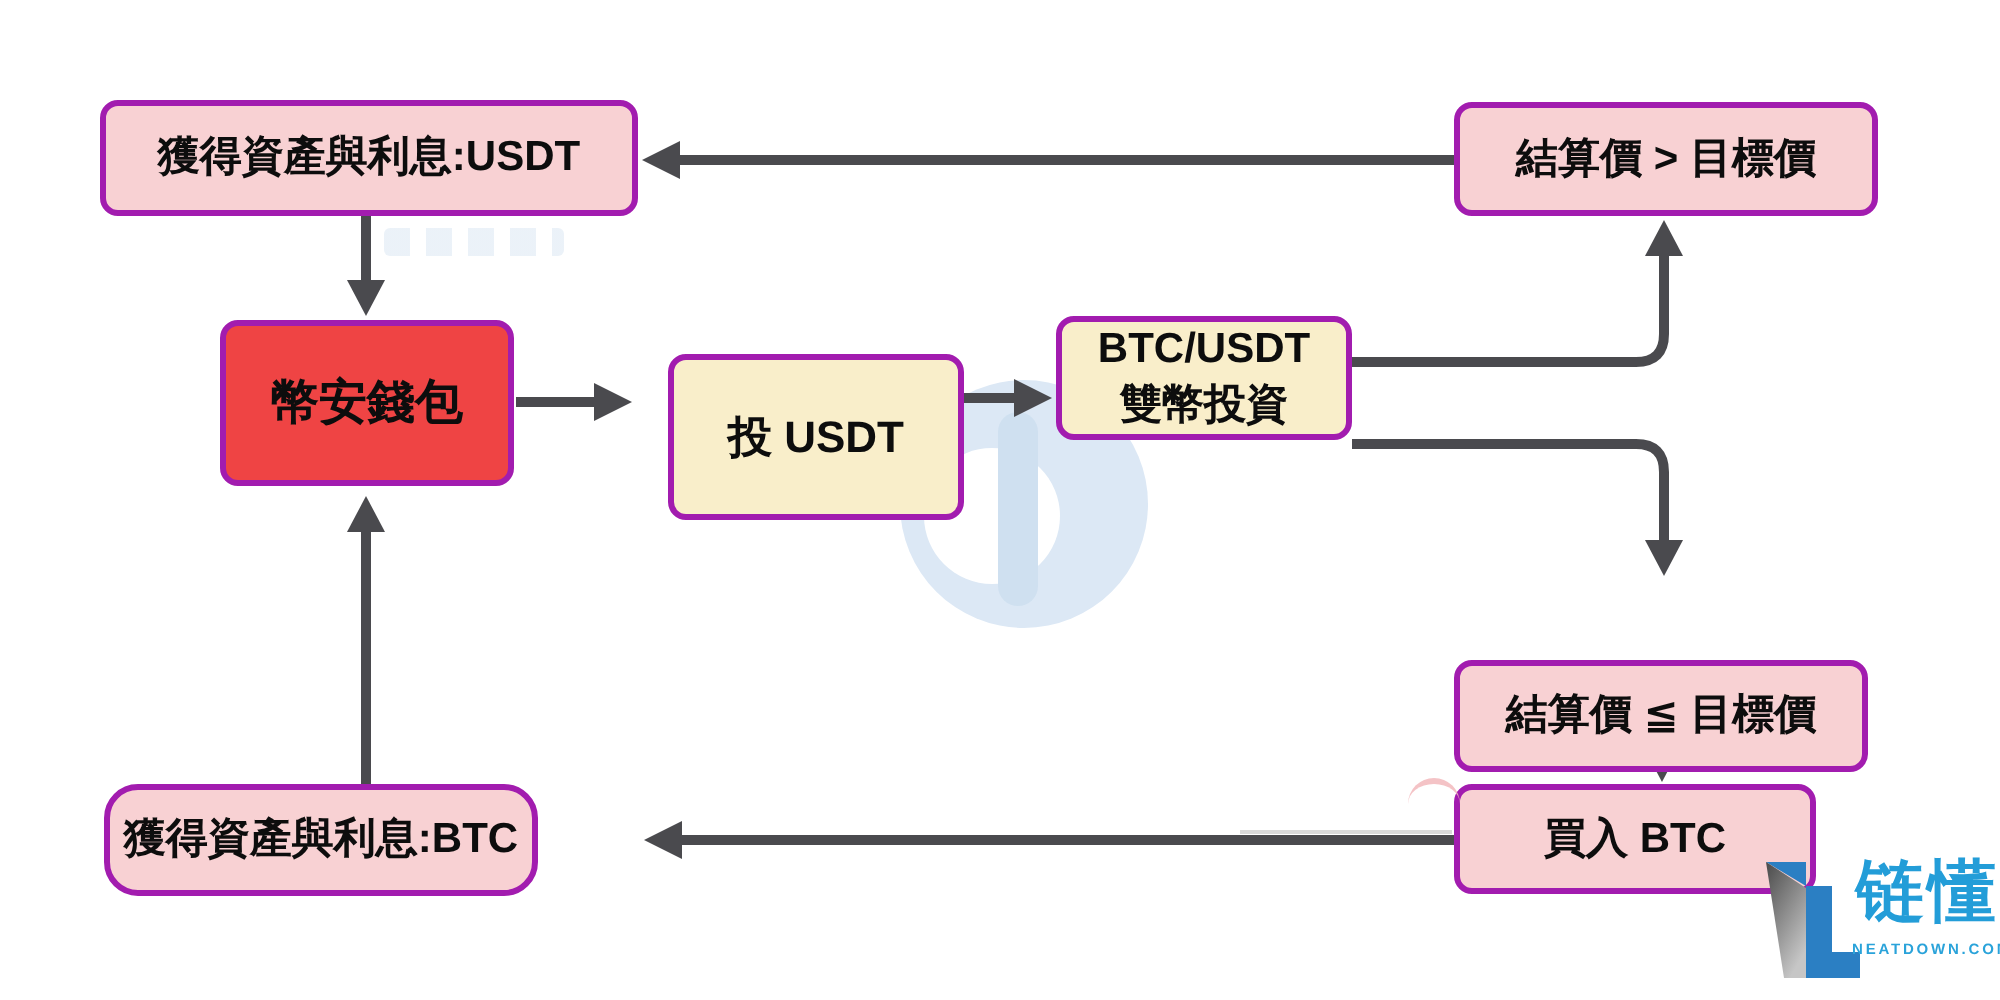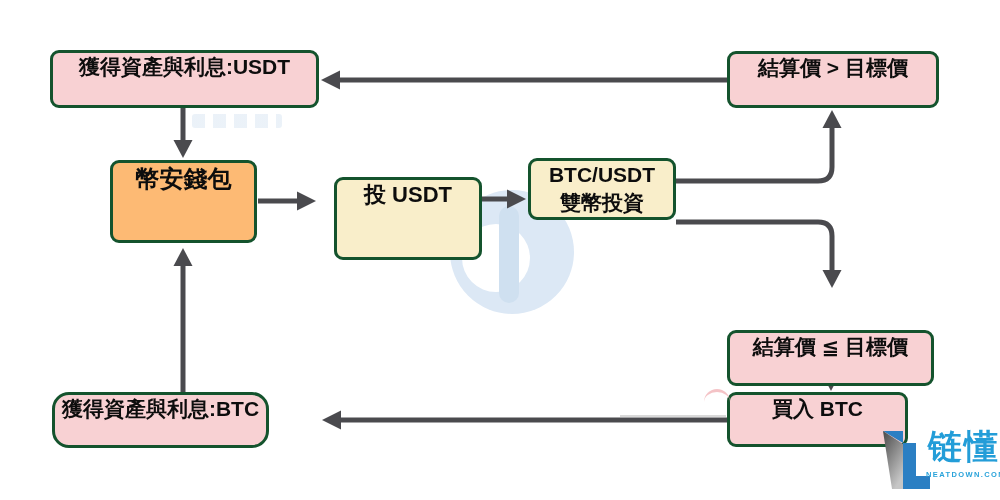--- a/index.html
+++ b/index.html
@@ -3,27 +3,27 @@
 <meta charset="utf-8">
 <style>
   html,body{margin:0;padding:0;background:#fff;}
   .stage{
     position:relative;width:1000px;height:500px;background:#ffffff;
     overflow:hidden;font-family:"Liberation Sans","DejaVu Sans",sans-serif;
   }
   .layer{position:absolute;left:0;top:0;}
   .node{
     position:absolute;box-sizing:border-box;
-    border:3px solid #14532d;border-radius:9px;
-    display:flex;justify-content:center;
+    border:3px solid #a21caf;border-radius:9px;
+    display:flex;align-items:center;justify-content:center;
     font-weight:bold;color:#0d0d0d;text-align:center;
   }
   .node span{white-space:pre-line;line-height:1.32;}
   .pink{background:#f8d1d3;}
-  .green{background:#fdba74;}
+  .green{background:#ef4444;}
   .yellow{background:#f9eeca;}
   .fs21{font-size:21px;}
   .fs22{font-size:22px;}
   .fs24{font-size:24px;}
   
   .artifact{position:absolute;pointer-events:none;}
   .smudge-top{
     left:192px;top:114px;width:90px;height:14px;opacity:.55;border-radius:3px;
     background:repeating-linear-gradient(90deg,#dbe7f3 0 13px,transparent 13px 21px);
   }

